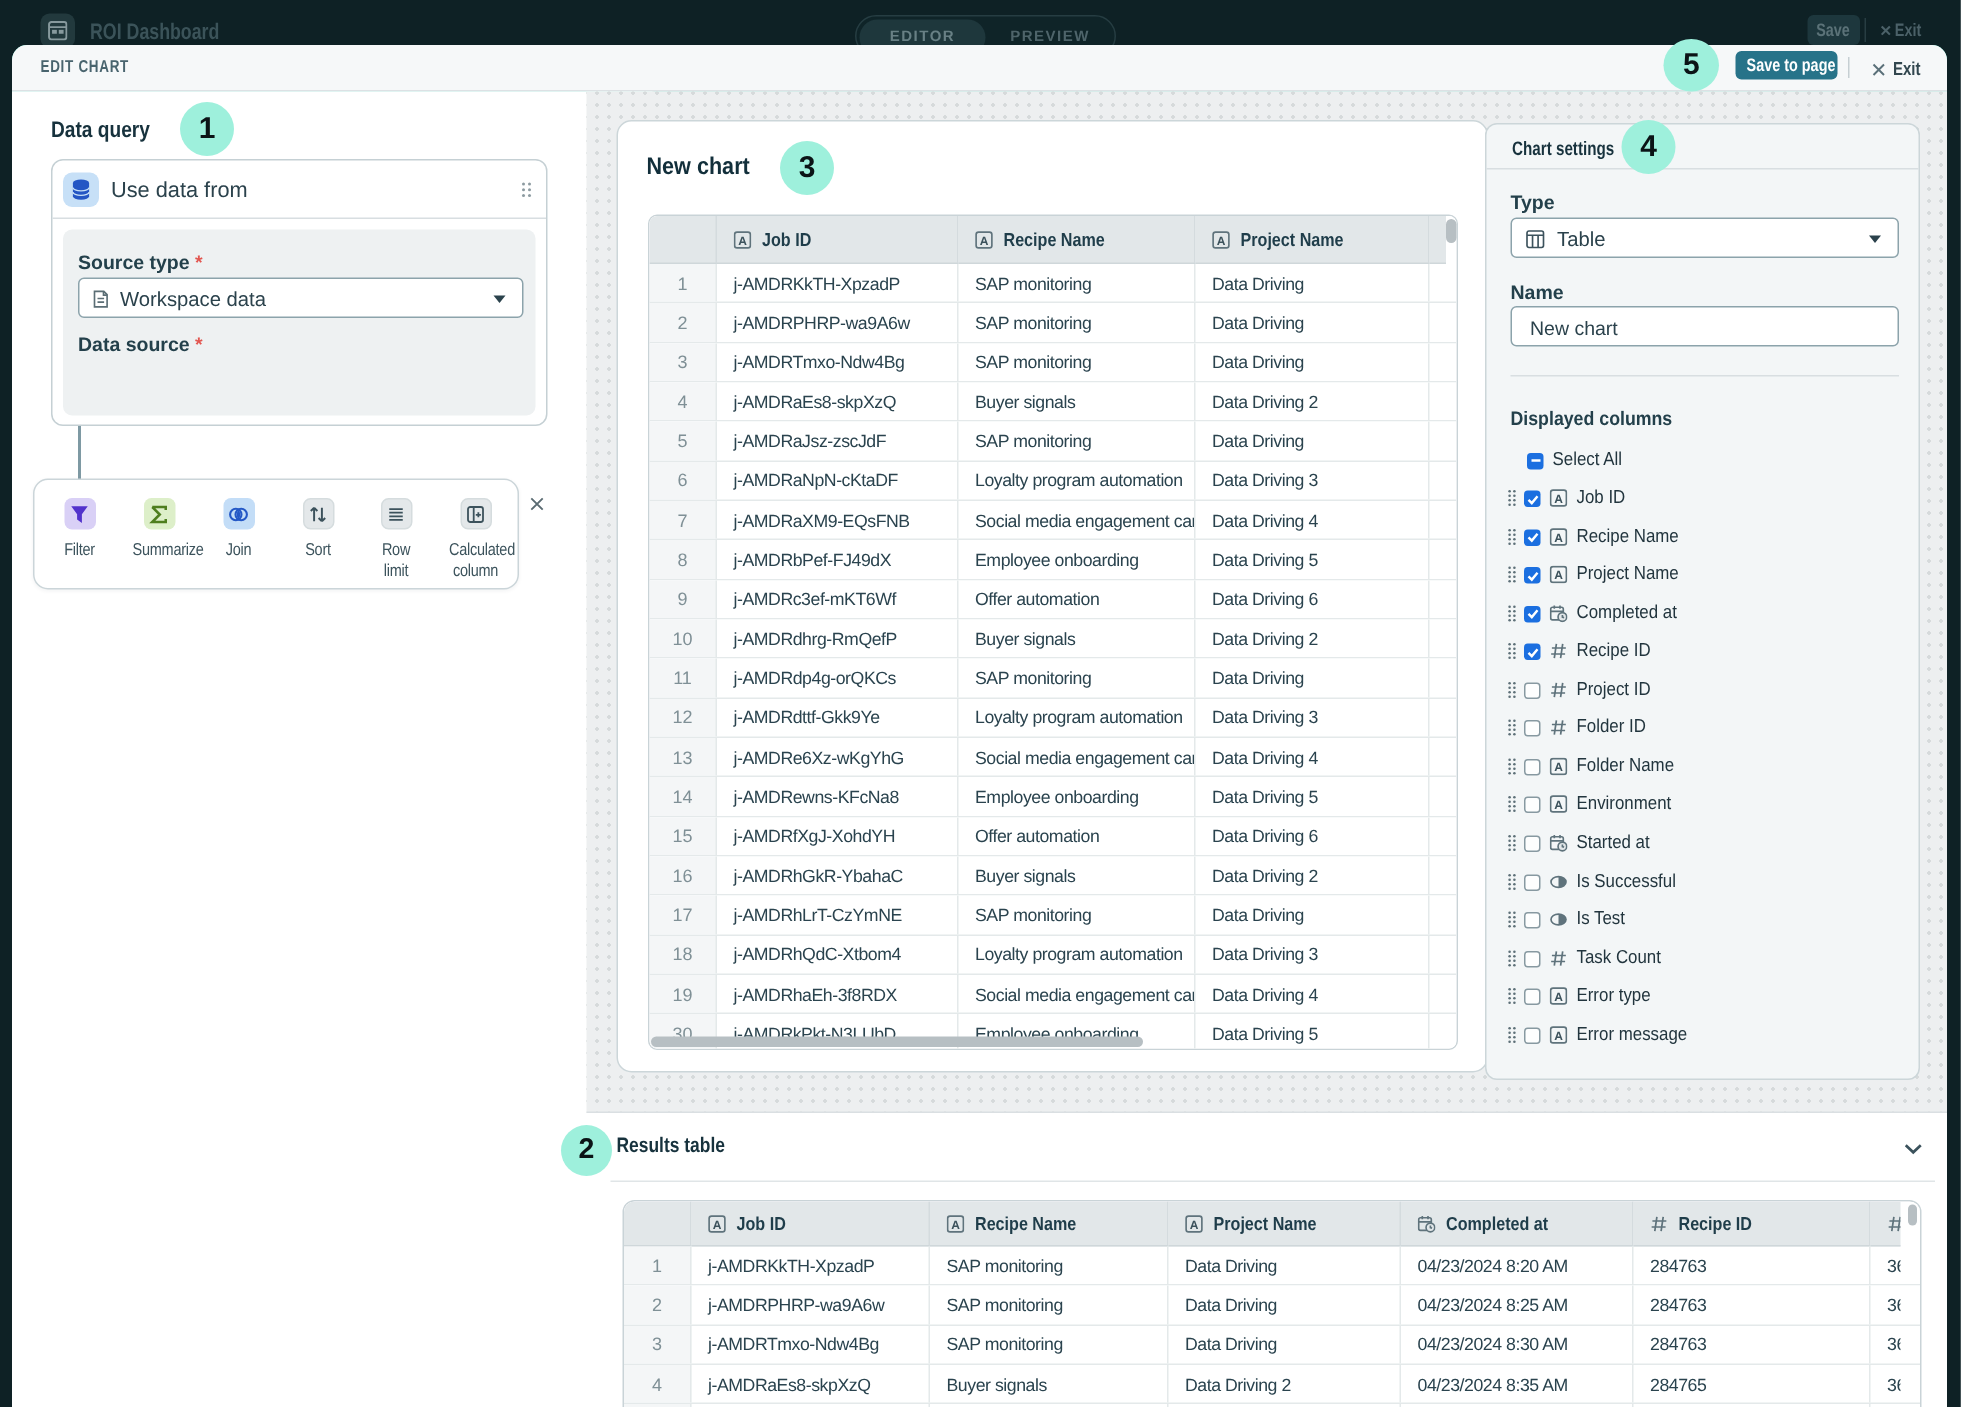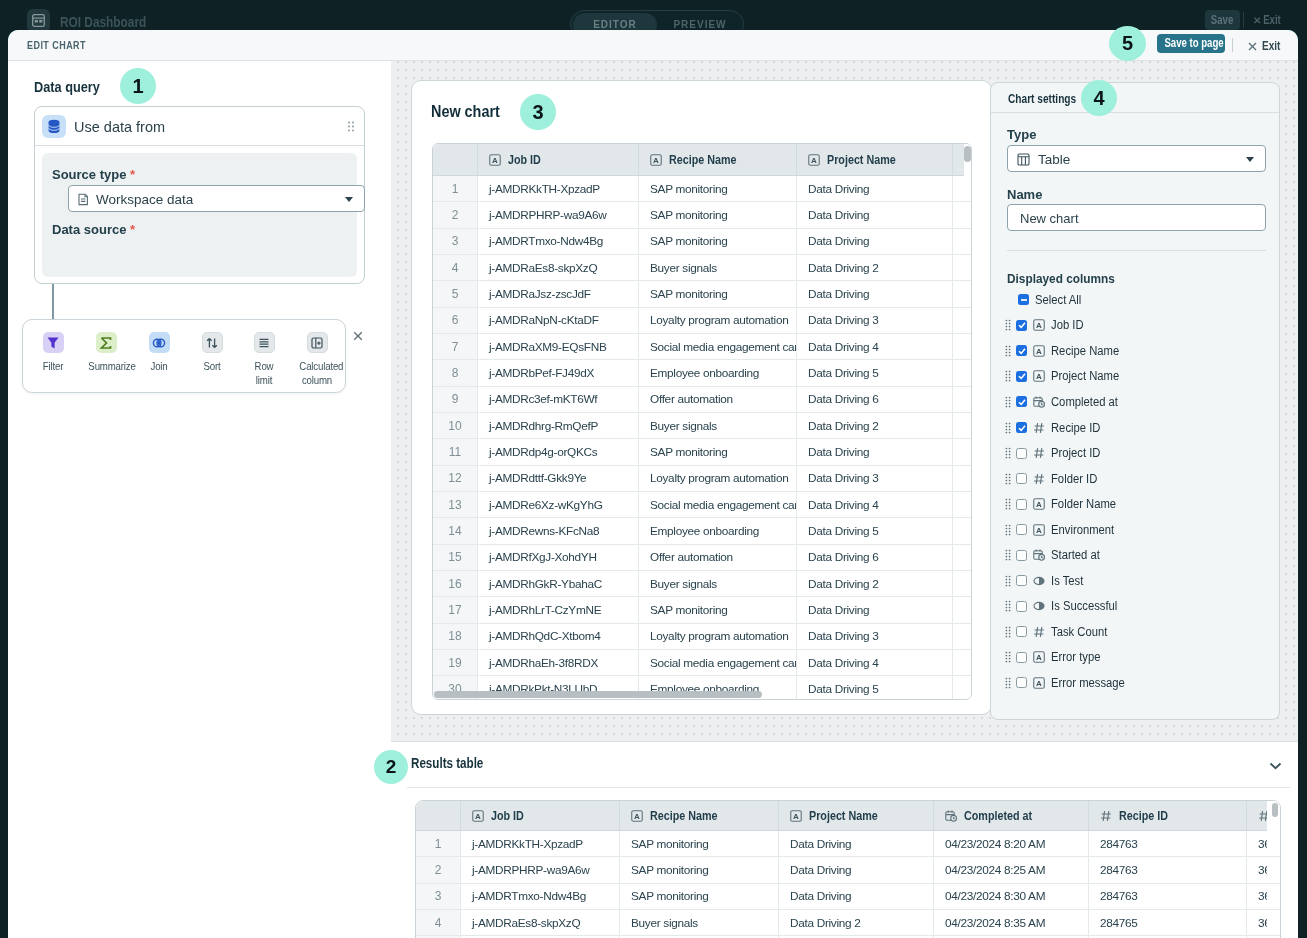--- a/index.html
+++ b/index.html
@@ -30,21 +30,21 @@
 #dqicon{left:7px;top:8px;width:24px;height:23px;border-radius:6px;background:#c7e0f7}
 #dqicon svg{position:absolute;left:5px;top:4px}
 #dqlabel{left:39px;top:12px;font-size:14.5px;color:#2b424c}
 #dqhandle{left:312px;top:14px}
 #dqinset{left:7px;top:46px;width:315px;height:124px;background:#eef1f2;border-radius:6px}
 .flabel{font-size:13px;font-weight:bold;color:#23404b}
 .req{color:#e25650;font-weight:bold}
 .sel{background:#fff;border:1px solid #8ca3ab;border-radius:4px;font-size:13.5px;color:#2b424c}
 .caret{position:absolute;right:11px;top:50%;margin-top:-2px;width:0;height:0;border-left:4.5px solid transparent;border-right:4.5px solid transparent;border-top:5px solid #2b424c}
 #st-label{left:10px;top:14px}
-#st-sel{left:26px;top:32px;width:297px;height:27px}
+#st-sel{left:10px;top:32px;width:297px;height:27px}
 #st-sel svg{position:absolute;left:8px;top:7px}
 #st-sel span{position:absolute;left:27px;top:6px}
 #ds-label{left:10px;top:69px}
 #ds-sel{left:10px;top:88px;width:297px;height:27px}
 #ds-sel span{position:absolute;left:11px;top:6px}
 #connector{left:44px;top:223px;width:1.5px;height:36px;background:#7e99a3}
 #tools{left:14px;top:258px;width:324px;height:74px;background:#fff;border:1px solid #cbd5d9;border-radius:10px;box-shadow:0 1px 3px rgba(20,40,46,0.06)}
 .tool{position:absolute;top:12px;width:42px;text-align:center}
 .tbox{display:inline-block;width:21px;height:21px;border-radius:5px;position:relative}
 .tbox svg{position:absolute;left:3.5px;top:3.5px}
@@ -80,21 +80,21 @@
 #cs-type-l{left:16px;top:44px}
 #cs-type{left:16px;top:62px;width:259px;height:27px}
 #cs-type svg{position:absolute;left:9px;top:7px}
 #cs-type span{position:absolute;left:30px;top:6px}
 #cs-title-l{left:16px;top:104px}
 #cs-input{left:16px;top:121px;width:259px;height:27px;background:#fff;border:1px solid #8ca3ab;border-radius:4px;font-size:13px;color:#2b424c}
 #cs-input span{position:absolute;left:12px;top:6px}
 #cs-div{left:16px;top:167px;width:259px;height:1px;background:#d8dee1}
 #cs-disp{left:16px;top:188px}
 #cs-list{left:0px;top:204px;width:288px}
-.litem{height:25.55px;display:flex;align-items:center;padding-left:14px}
+.litem{height:25.55px;display:flex;align-items:flex-end;padding-left:14px}
 .lhandle{width:6px;height:12px;margin-right:5px;flex:0 0 auto}
 .cb{width:11px;height:11px;border-radius:2.5px;flex:0 0 auto;position:relative}
 .cbon{background:#1b6fe0}
 .cbon svg{position:absolute;left:0.5px;top:0.5px;width:10px;height:10px}
 .cboff{background:#fdfefe;border:1px solid #8799a1}
 .ticn{width:12px;height:12px;margin-left:6px;flex:0 0 auto}
 .llabel{margin-left:6px;font-size:12.5px;color:#22353e;transform:scaleX(0.9);transform-origin:0 50%}
 .lsel{padding-left:27px}
 .lsel .llabel{margin-left:6px}
 
@@ -633,39 +633,39 @@
             <circle cx="4.6" cy="1.5" r="0.85" fill="#5d7078"></circle>
             <circle cx="4.6" cy="4.5" r="0.85" fill="#5d7078"></circle>
             <circle cx="4.6" cy="7.5" r="0.85" fill="#5d7078"></circle>
             <circle cx="4.6" cy="10.5" r="0.85" fill="#5d7078"></circle>
           </svg>
           <span class="cb cboff"></span>
           <svg class="ticn" viewBox="0 0 12 12">
             <ellipse cx="6" cy="6" rx="5" ry="3.6" fill="none" stroke="#5f737c" stroke-width="1.1"></ellipse>
             <path d="M6 2.4 A 5 3.6 0 0 1 6 9.6 Z" fill="#5f737c"></path>
           </svg>
-          <span class="llabel">Is Test</span>
+          <span class="llabel">Is Successful</span>
         </div>
 <div class="litem">
           <svg class="lhandle" viewBox="0 0 6 12">
             <circle cx="1.4" cy="1.5" r="0.85" fill="#5d7078"></circle>
             <circle cx="1.4" cy="4.5" r="0.85" fill="#5d7078"></circle>
             <circle cx="1.4" cy="7.5" r="0.85" fill="#5d7078"></circle>
             <circle cx="1.4" cy="10.5" r="0.85" fill="#5d7078"></circle>
             <circle cx="4.6" cy="1.5" r="0.85" fill="#5d7078"></circle>
             <circle cx="4.6" cy="4.5" r="0.85" fill="#5d7078"></circle>
             <circle cx="4.6" cy="7.5" r="0.85" fill="#5d7078"></circle>
             <circle cx="4.6" cy="10.5" r="0.85" fill="#5d7078"></circle>
           </svg>
           <span class="cb cboff"></span>
           <svg class="ticn" viewBox="0 0 12 12">
             <ellipse cx="6" cy="6" rx="5" ry="3.6" fill="none" stroke="#5f737c" stroke-width="1.1"></ellipse>
             <path d="M6 2.4 A 5 3.6 0 0 1 6 9.6 Z" fill="#5f737c"></path>
           </svg>
-          <span class="llabel">Is Successful</span>
+          <span class="llabel">Is Test</span>
         </div>
 <div class="litem">
           <svg class="lhandle" viewBox="0 0 6 12">
             <circle cx="1.4" cy="1.5" r="0.85" fill="#5d7078"></circle>
             <circle cx="1.4" cy="4.5" r="0.85" fill="#5d7078"></circle>
             <circle cx="1.4" cy="7.5" r="0.85" fill="#5d7078"></circle>
             <circle cx="1.4" cy="10.5" r="0.85" fill="#5d7078"></circle>
             <circle cx="4.6" cy="1.5" r="0.85" fill="#5d7078"></circle>
             <circle cx="4.6" cy="4.5" r="0.85" fill="#5d7078"></circle>
             <circle cx="4.6" cy="7.5" r="0.85" fill="#5d7078"></circle>

